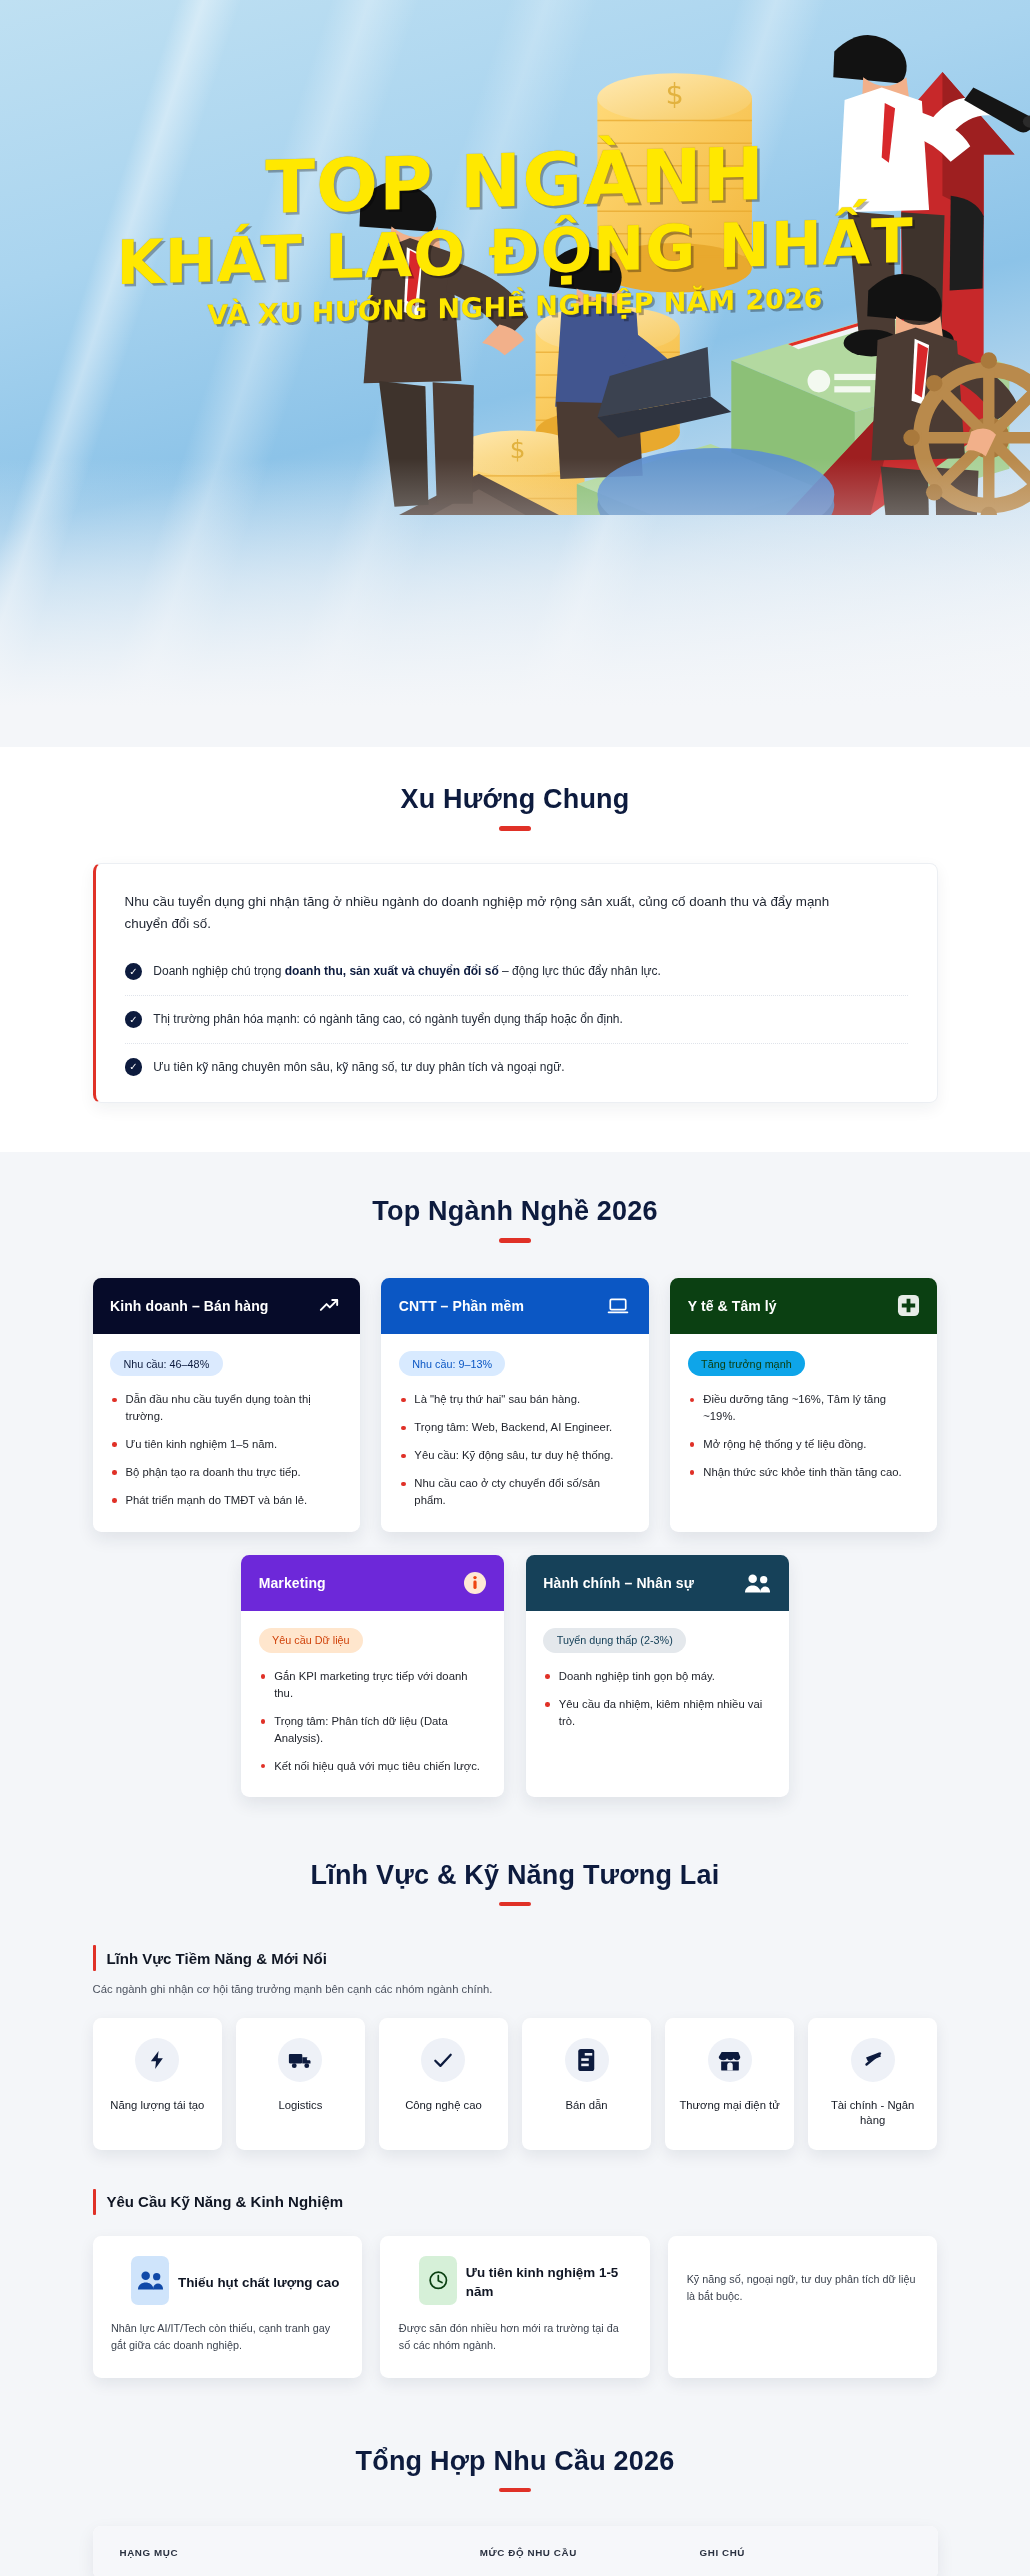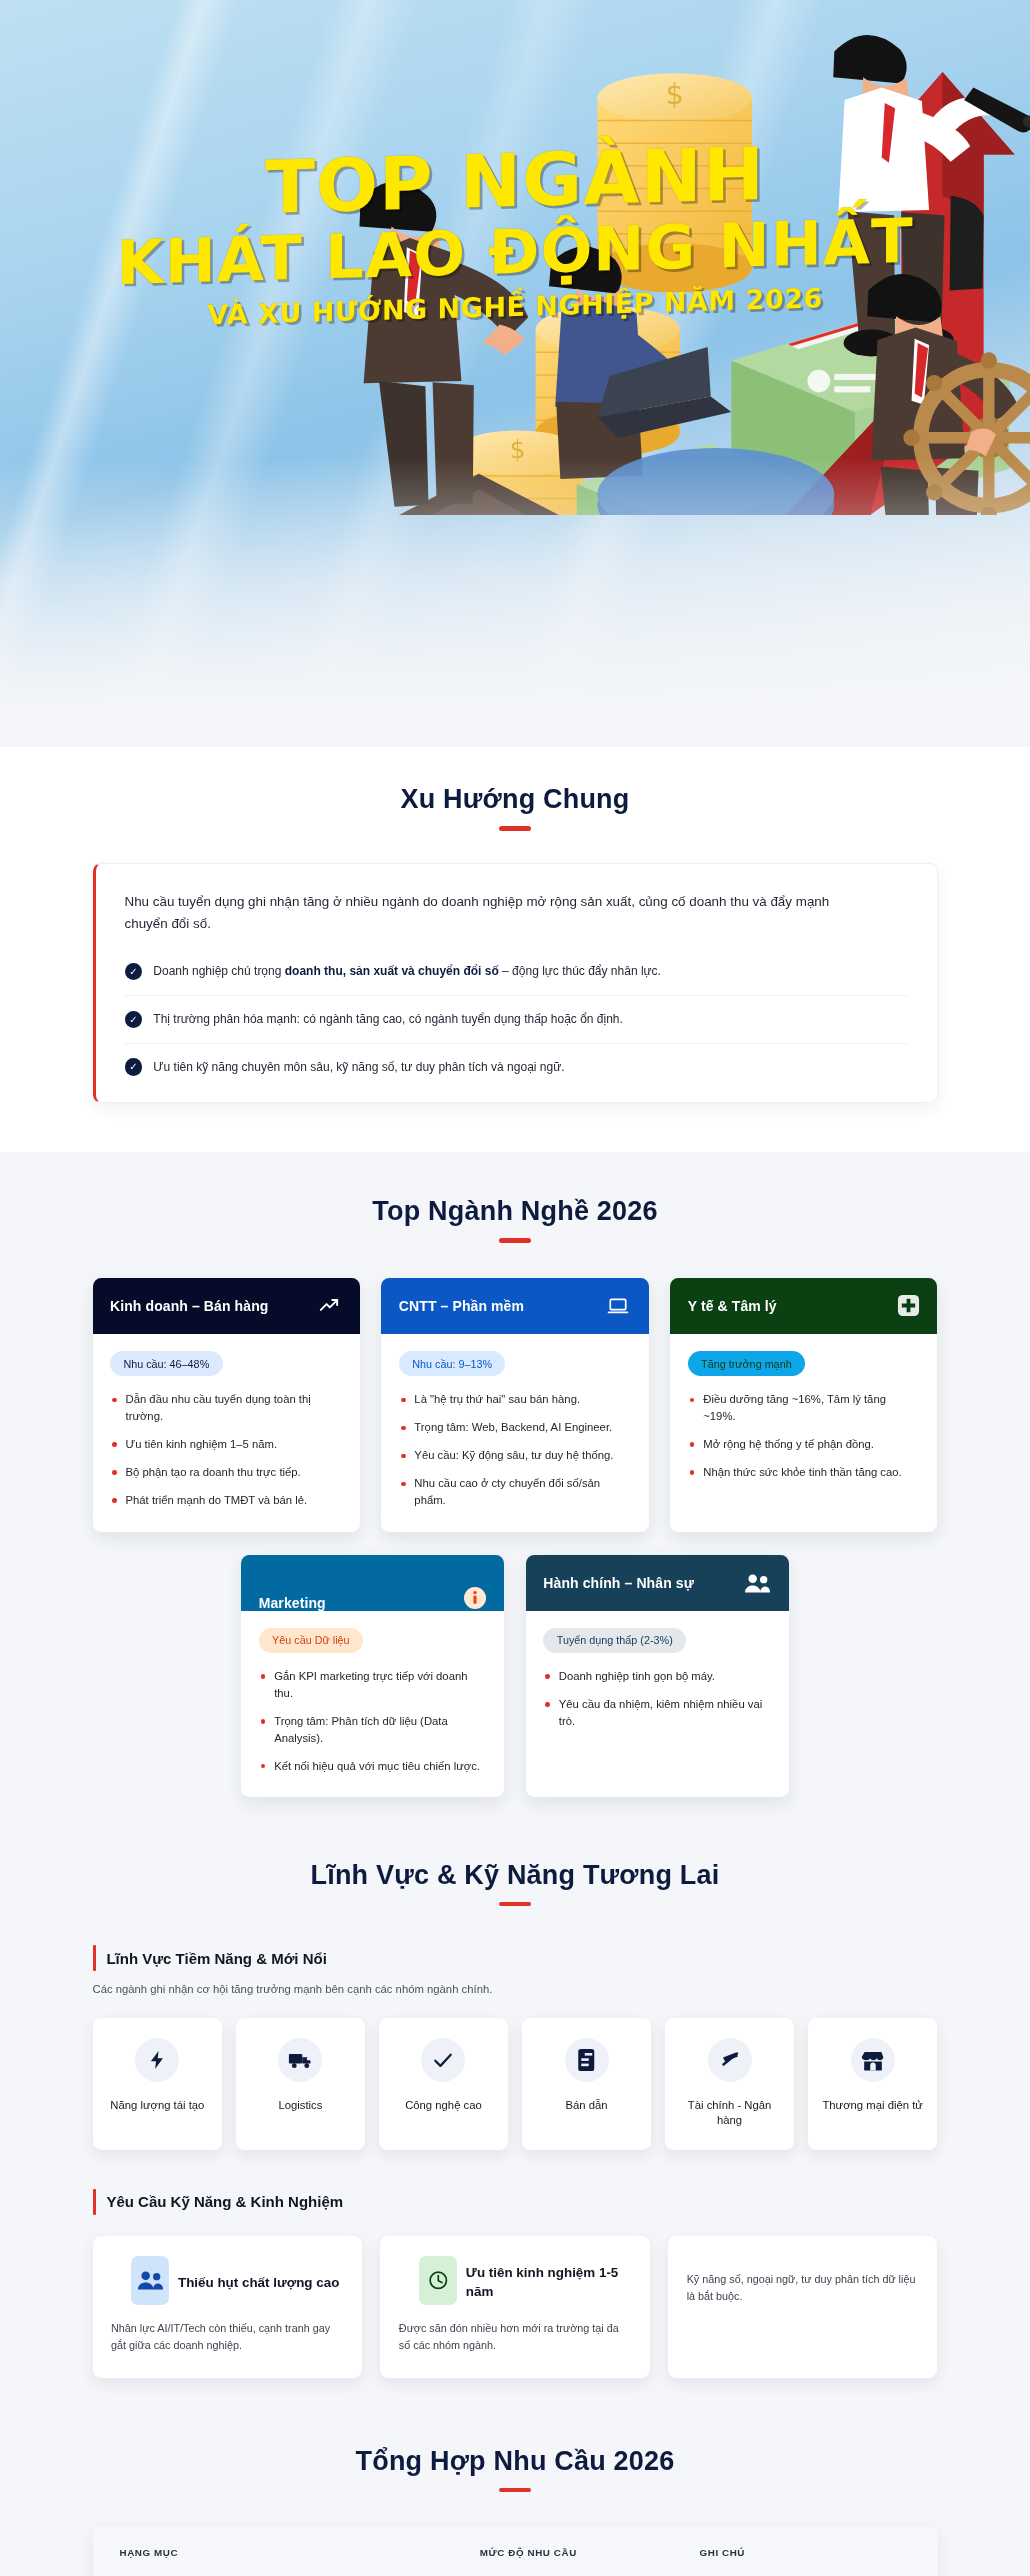--- a/index.html
+++ b/index.html
@@ -461,28 +461,28 @@
               <div class="t">Y tế &amp; Tâm lý</div>
               <span class="occ-ico">
                 <svg width="23" height="23" viewBox="0 0 24 24">
                   <rect x="1" y="1" width="22" height="22" rx="5" fill="#ffffff" opacity=".9"></rect>
                   <path d="M10 5h4v5h5v4h-5v5h-4v-5H5v-4h5z" fill="#0b4012"></path>
                 </svg>
               </span>
             </div>
             <div class="occ-body"><span class="pill" style="background: #0ea5e9; color: rgb(11, 64, 18);">Tăng trưởng mạnh</span><ul>
                 <li>Điều dưỡng tăng ~16%, Tâm lý tăng ~19%.</li>
-                <li>Mở rộng hệ thống y tế phận đồng.</li>
+                <li>Mở rộng hệ thống y tế liệu đồng.</li>
                 <li>Nhận thức sức khỏe tinh thần tăng cao.</li>
               </ul></div>
           </div>
         </div>
       <div class="cards-row row2">
           <div class="occ-card">
-            <div class="occ-head" style="background: #0369a1; align-items: flex-end;">
+            <div class="occ-head" style="background: #6d28d9;">
               <div class="t">Marketing</div>
               <span class="occ-ico">
                 <svg width="24" height="24" viewBox="0 0 24 24">
                   <circle cx="12" cy="12" r="11" fill="#ffe9d6"></circle>
                   <circle cx="12" cy="6.6" r="1.7" fill="#ef4410"></circle>
                   <rect x="10.4" y="9.6" width="3.2" height="8.4" rx="1.4" fill="#ef4410"></rect>
                 </svg>
               </span>
             </div>
             <div class="occ-body"><span class="pill" style="background: rgb(255, 230, 205); color: rgb(208, 67, 11);">Yêu cầu Dữ liệu</span><ul>
@@ -558,36 +558,36 @@
                 <rect x="1" y="1" width="16" height="22" rx="2.6"></rect>
                 <rect x="7.5" y="5" width="7.5" height="2.6" fill="#eef1f7"></rect>
                 <rect x="4" y="10.3" width="7.5" height="2.6" fill="#eef1f7"></rect>
                 <rect x="4" y="15.6" width="7.5" height="2.6" fill="#eef1f7"></rect>
               </svg>
             </div>
             <div class="tile-lab">Bán dẫn</div>
           </div>
           <div class="tile">
             <div class="tile-ico">
-              <svg width="24" height="24" viewBox="0 0 24 24" fill="none" stroke="currentColor" stroke-width="2.4" stroke-linecap="round">
-                <path d="M5 9.5 18 4.5l2 4L7 13.5z" fill="currentColor" stroke="none"></path>
-                <path d="M5.5 16.5 19 5.5"></path>
-              </svg>
-            </div>
-            <div class="tile-lab">Tài chính - Ngân hàng</div>
-          </div>
-          <div class="tile">
-            <div class="tile-ico">
               <svg width="24" height="21.6" viewBox="0 0 24 22" fill="currentColor">
                 <path d="M3.5 2h17l2 5.2c0 2-1.6 3.2-3.4 3.2-1.6 0-2.8-.9-3.3-2-.5 1.1-1.8 2-3.4 2s-2.9-.9-3.4-2c-.5 1.1-1.7 2-3.3 2C2.1 10.4.5 9.2.5 7.2z"></path>
                 <path d="M3 11.6h18V20a1 1 0 0 1-1 1H4a1 1 0 0 1-1-1z"></path>
                 <path d="M9.2 21v-5.4a2.8 2.8 0 0 1 5.6 0V21z" fill="#eef1f7"></path>
               </svg>
             </div>
             <div class="tile-lab">Thương mại điện tử</div>
+          </div>
+          <div class="tile">
+            <div class="tile-ico">
+              <svg width="24" height="24" viewBox="0 0 24 24" fill="none" stroke="currentColor" stroke-width="2.4" stroke-linecap="round">
+                <path d="M5 9.5 18 4.5l2 4L7 13.5z" fill="currentColor" stroke="none"></path>
+                <path d="M5.5 16.5 19 5.5"></path>
+              </svg>
+            </div>
+            <div class="tile-lab">Tài chính - Ngân hàng</div>
           </div>
         </div>
 
       <div class="sub-label">
         <span class="bar"></span>
         <h3>Yêu Cầu Kỹ Năng &amp; Kinh Nghiệm</h3>
       </div>
 
       <div class="skills">
           <div class="skill">

